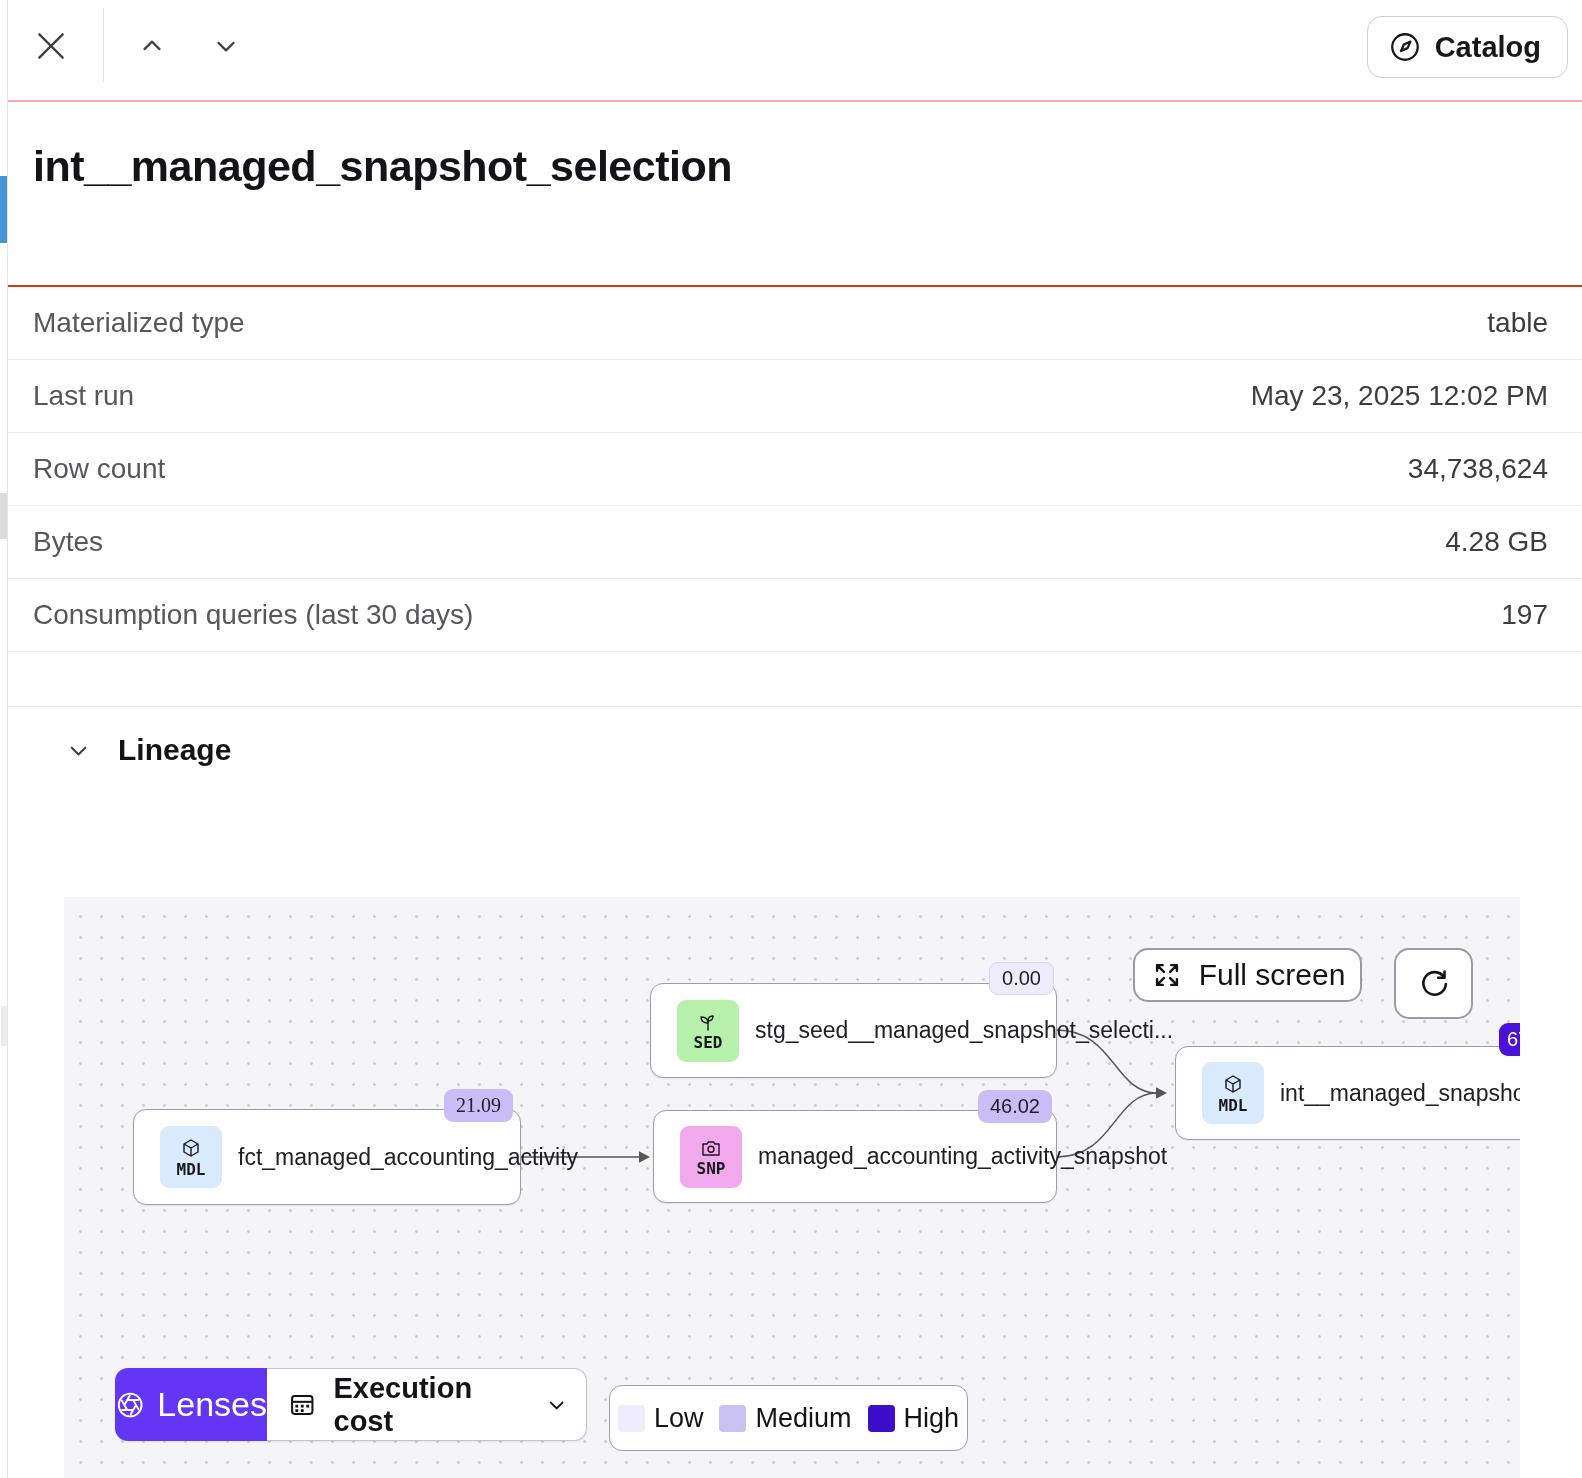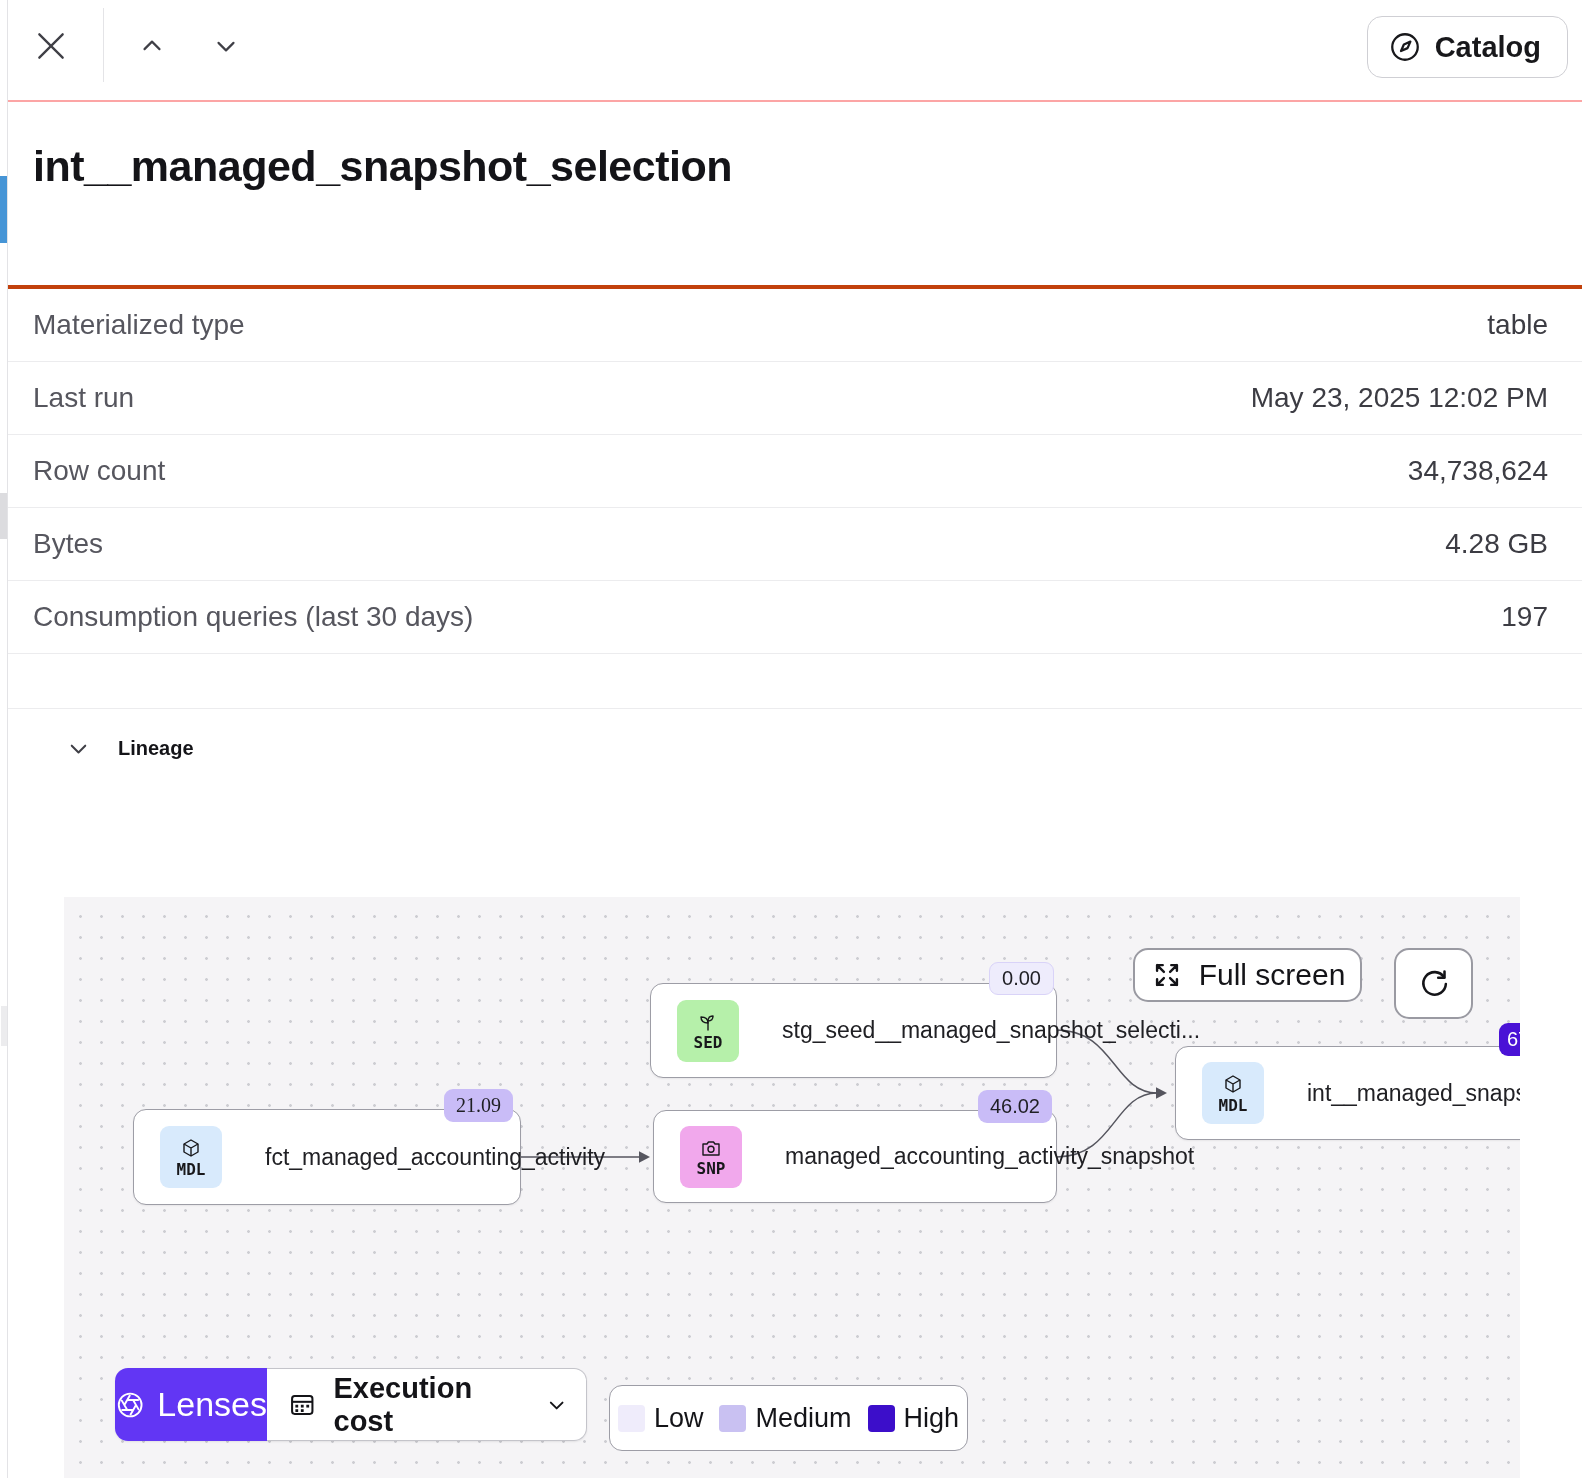--- a/index.html
+++ b/index.html
@@ -27,40 +27,40 @@
   .catalog-btn { position:absolute; right:14px; top:16px; height:62px; padding:0 26px 0 20px;
                  display:flex; align-items:center; gap:13px; background:#fff;
                  border:1.5px solid #cfcfd4; border-radius:15px; cursor:pointer;
                  font-size:29px; font-weight:600; color:#18181b; }
 
   
   .title-wrap { padding:40px 25px 0 25px; height:183px; }
   .page-title { font-size:43px; font-weight:700; letter-spacing:-0.5px; color:#141418; }
 
   
-  .meta { border-top:4px solid #c2410c; }
+  .meta { border-top:2px solid #c2410c; }
   .meta-row { height:73px; display:flex; align-items:center; justify-content:space-between;
               padding:0 34px 0 25px; border-bottom:1px solid #ececee; }
   .meta-label { font-size:28px; color:#56565e; }
   .meta-value { font-size:28px; color:#3c3c43; }
 
   .section-divider { margin-top:54px; height:1px; background:#ececee; }
 
   
   .lineage-header { margin:26px 0 0 57px; display:flex; align-items:center; gap:26px; cursor:pointer; }
-  .lineage-title { font-size:20px; font-weight:700; color:#141418; }
+  .lineage-title { font-size:30px; font-weight:700; color:#141418; }
 
   
   .graph { position:absolute; left:56px; top:897px; width:1456px; height:581px;
            background:#f5f4f6; overflow:hidden;
            background-image:radial-gradient(circle, #cdcdd2 1.3px, transparent 1.5px);
            background-size:21px 21px; background-position:6px 9px; }
   .edges { position:absolute; left:0; top:0; pointer-events:none; }
 
-  .node { position:absolute; display:flex; align-items:center; gap:43px; padding-left:26px;
+  .node { position:absolute; display:flex; align-items:center; gap:16px; padding-left:26px;
           background:#fff; border:1.5px solid #9d9da6; border-radius:13px; cursor:pointer;
           box-shadow:0 1px 2px rgba(0,0,0,.06); }
   .node-fct { left:69px;  top:212px; width:388px; height:96px; }
   .node-sed { left:586px; top:86px;  width:407px; height:95px; }
   .node-snp { left:589px; top:213px; width:404px; height:93px; }
   .node-int { left:1111px; top:149px; width:430px; height:94px; }
   .node-label { font-size:23px; color:#202024; white-space:nowrap; }
   .type-chip { width:62px; height:62px; border-radius:9px; flex:none;
                display:flex; flex-direction:column; align-items:center; justify-content:center; gap:1px; }
   .type-chip span { font-family:"DejaVu Sans Mono", monospace; font-size:16px; font-weight:600; color:#18181b; line-height:1; }

